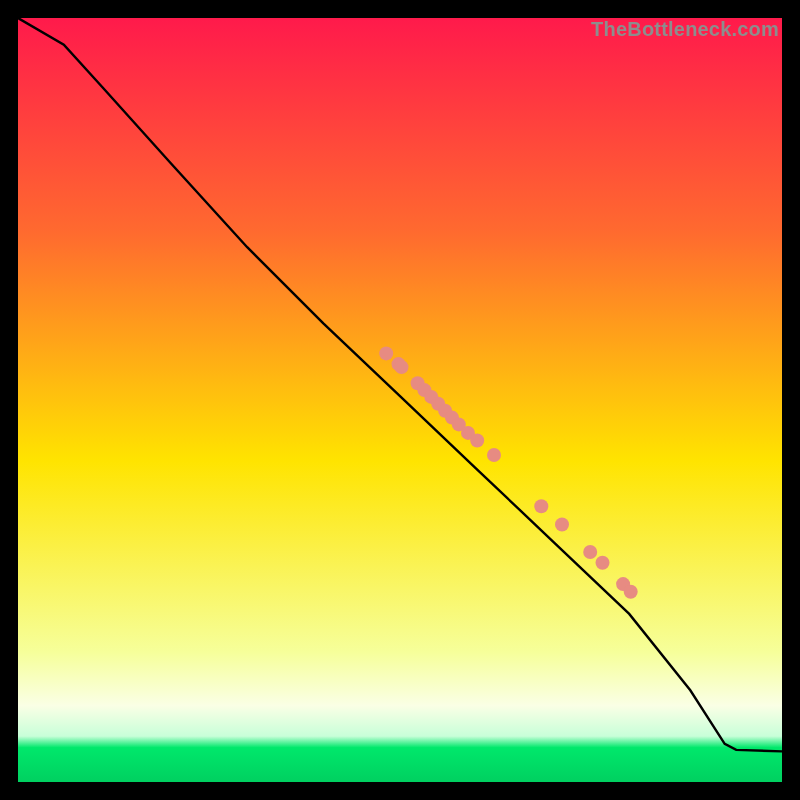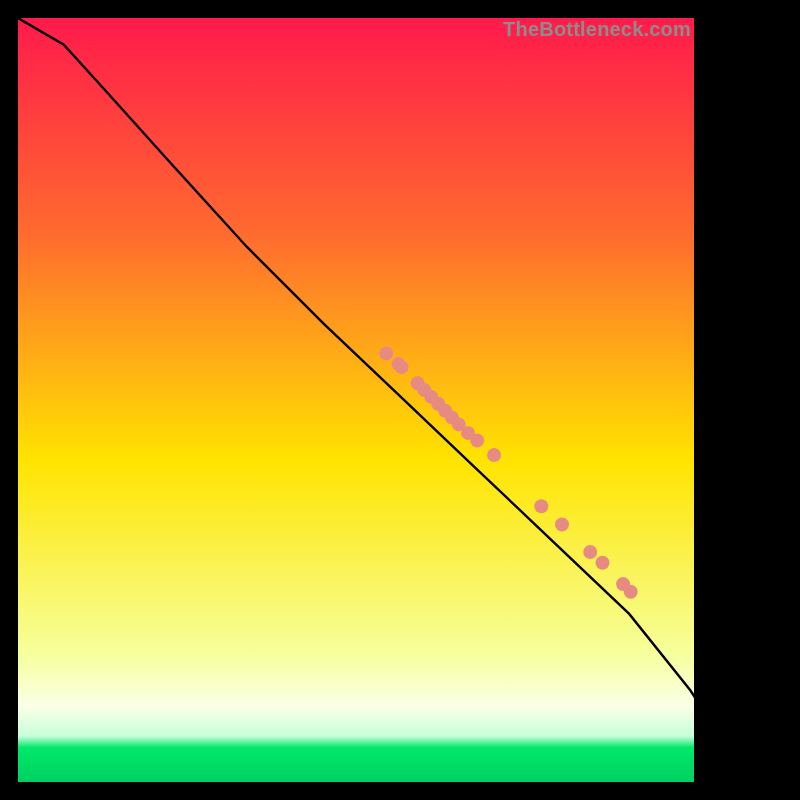--- a/index.html
+++ b/index.html
@@ -16,21 +16,21 @@
     left: 18px;
     top: 18px;
     width: 764px;
     height: 764px;
     background: #000;
   }
   .plot-area {
     position: absolute;
     left: 0;
     top: 0;
-    width: 676px;
+    width: 764px;
     height: 764px;
     overflow: hidden;
   }
   .watermark {
     position: absolute;
     top: 0px;
     right: 3px;
     color: #8d8d8d;
     font-size: 20px;
     font-weight: 600;

